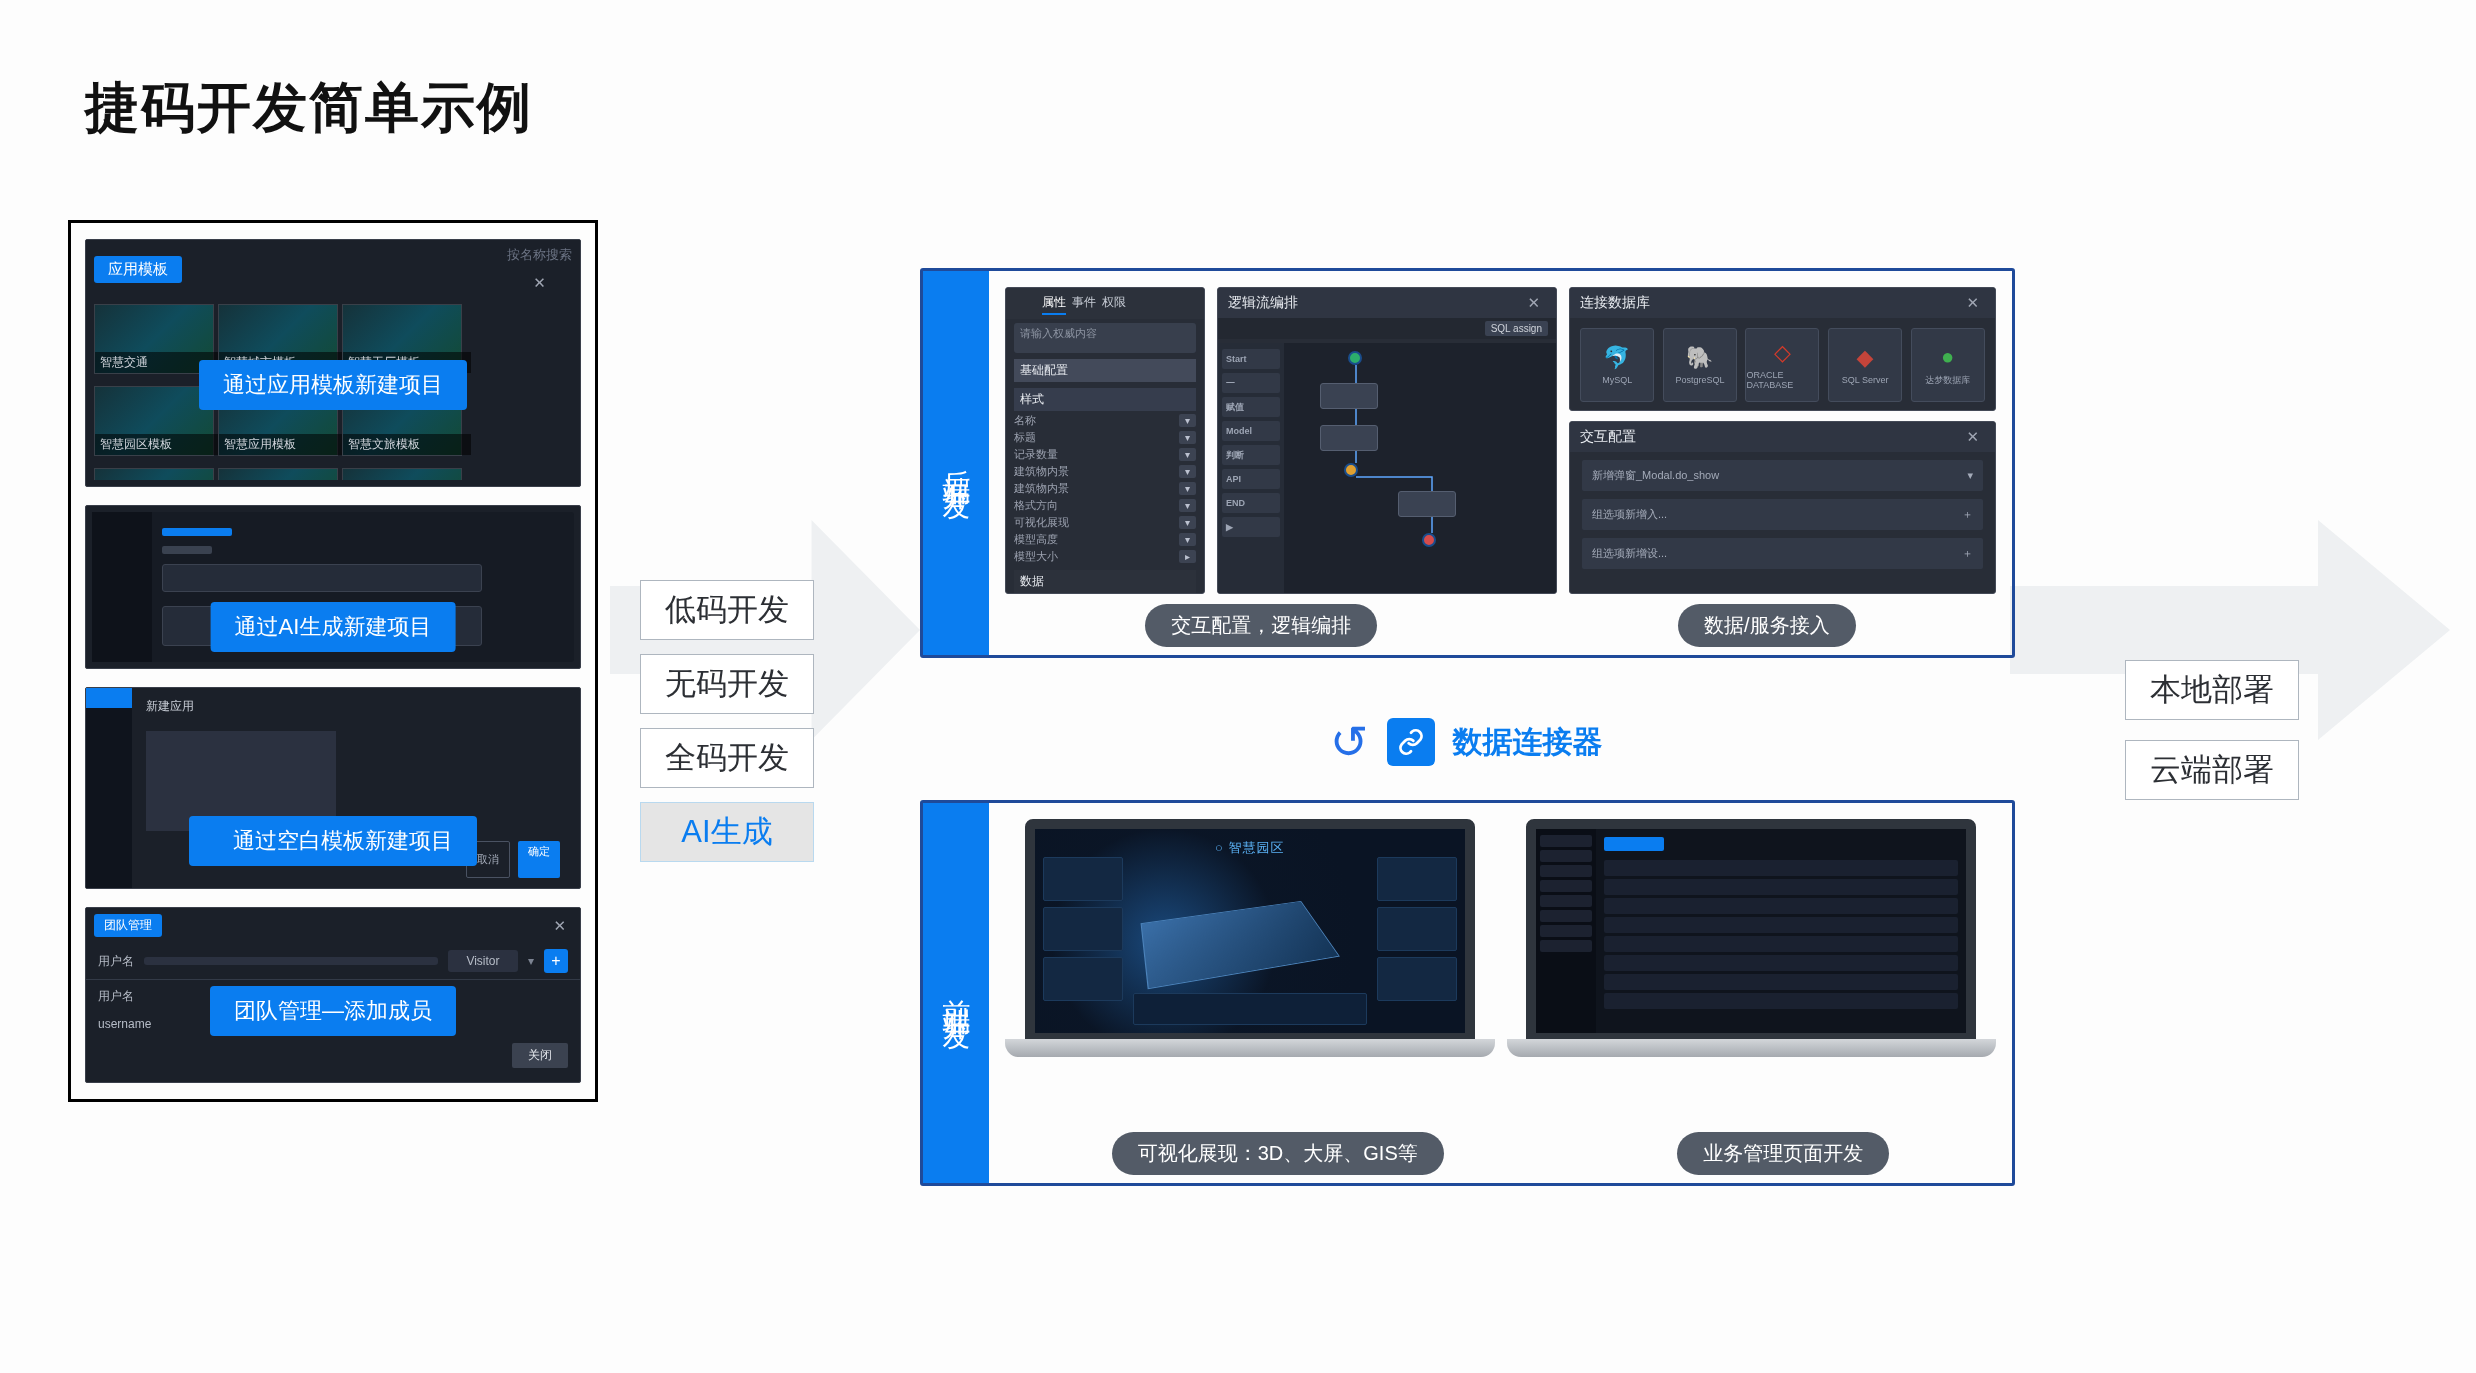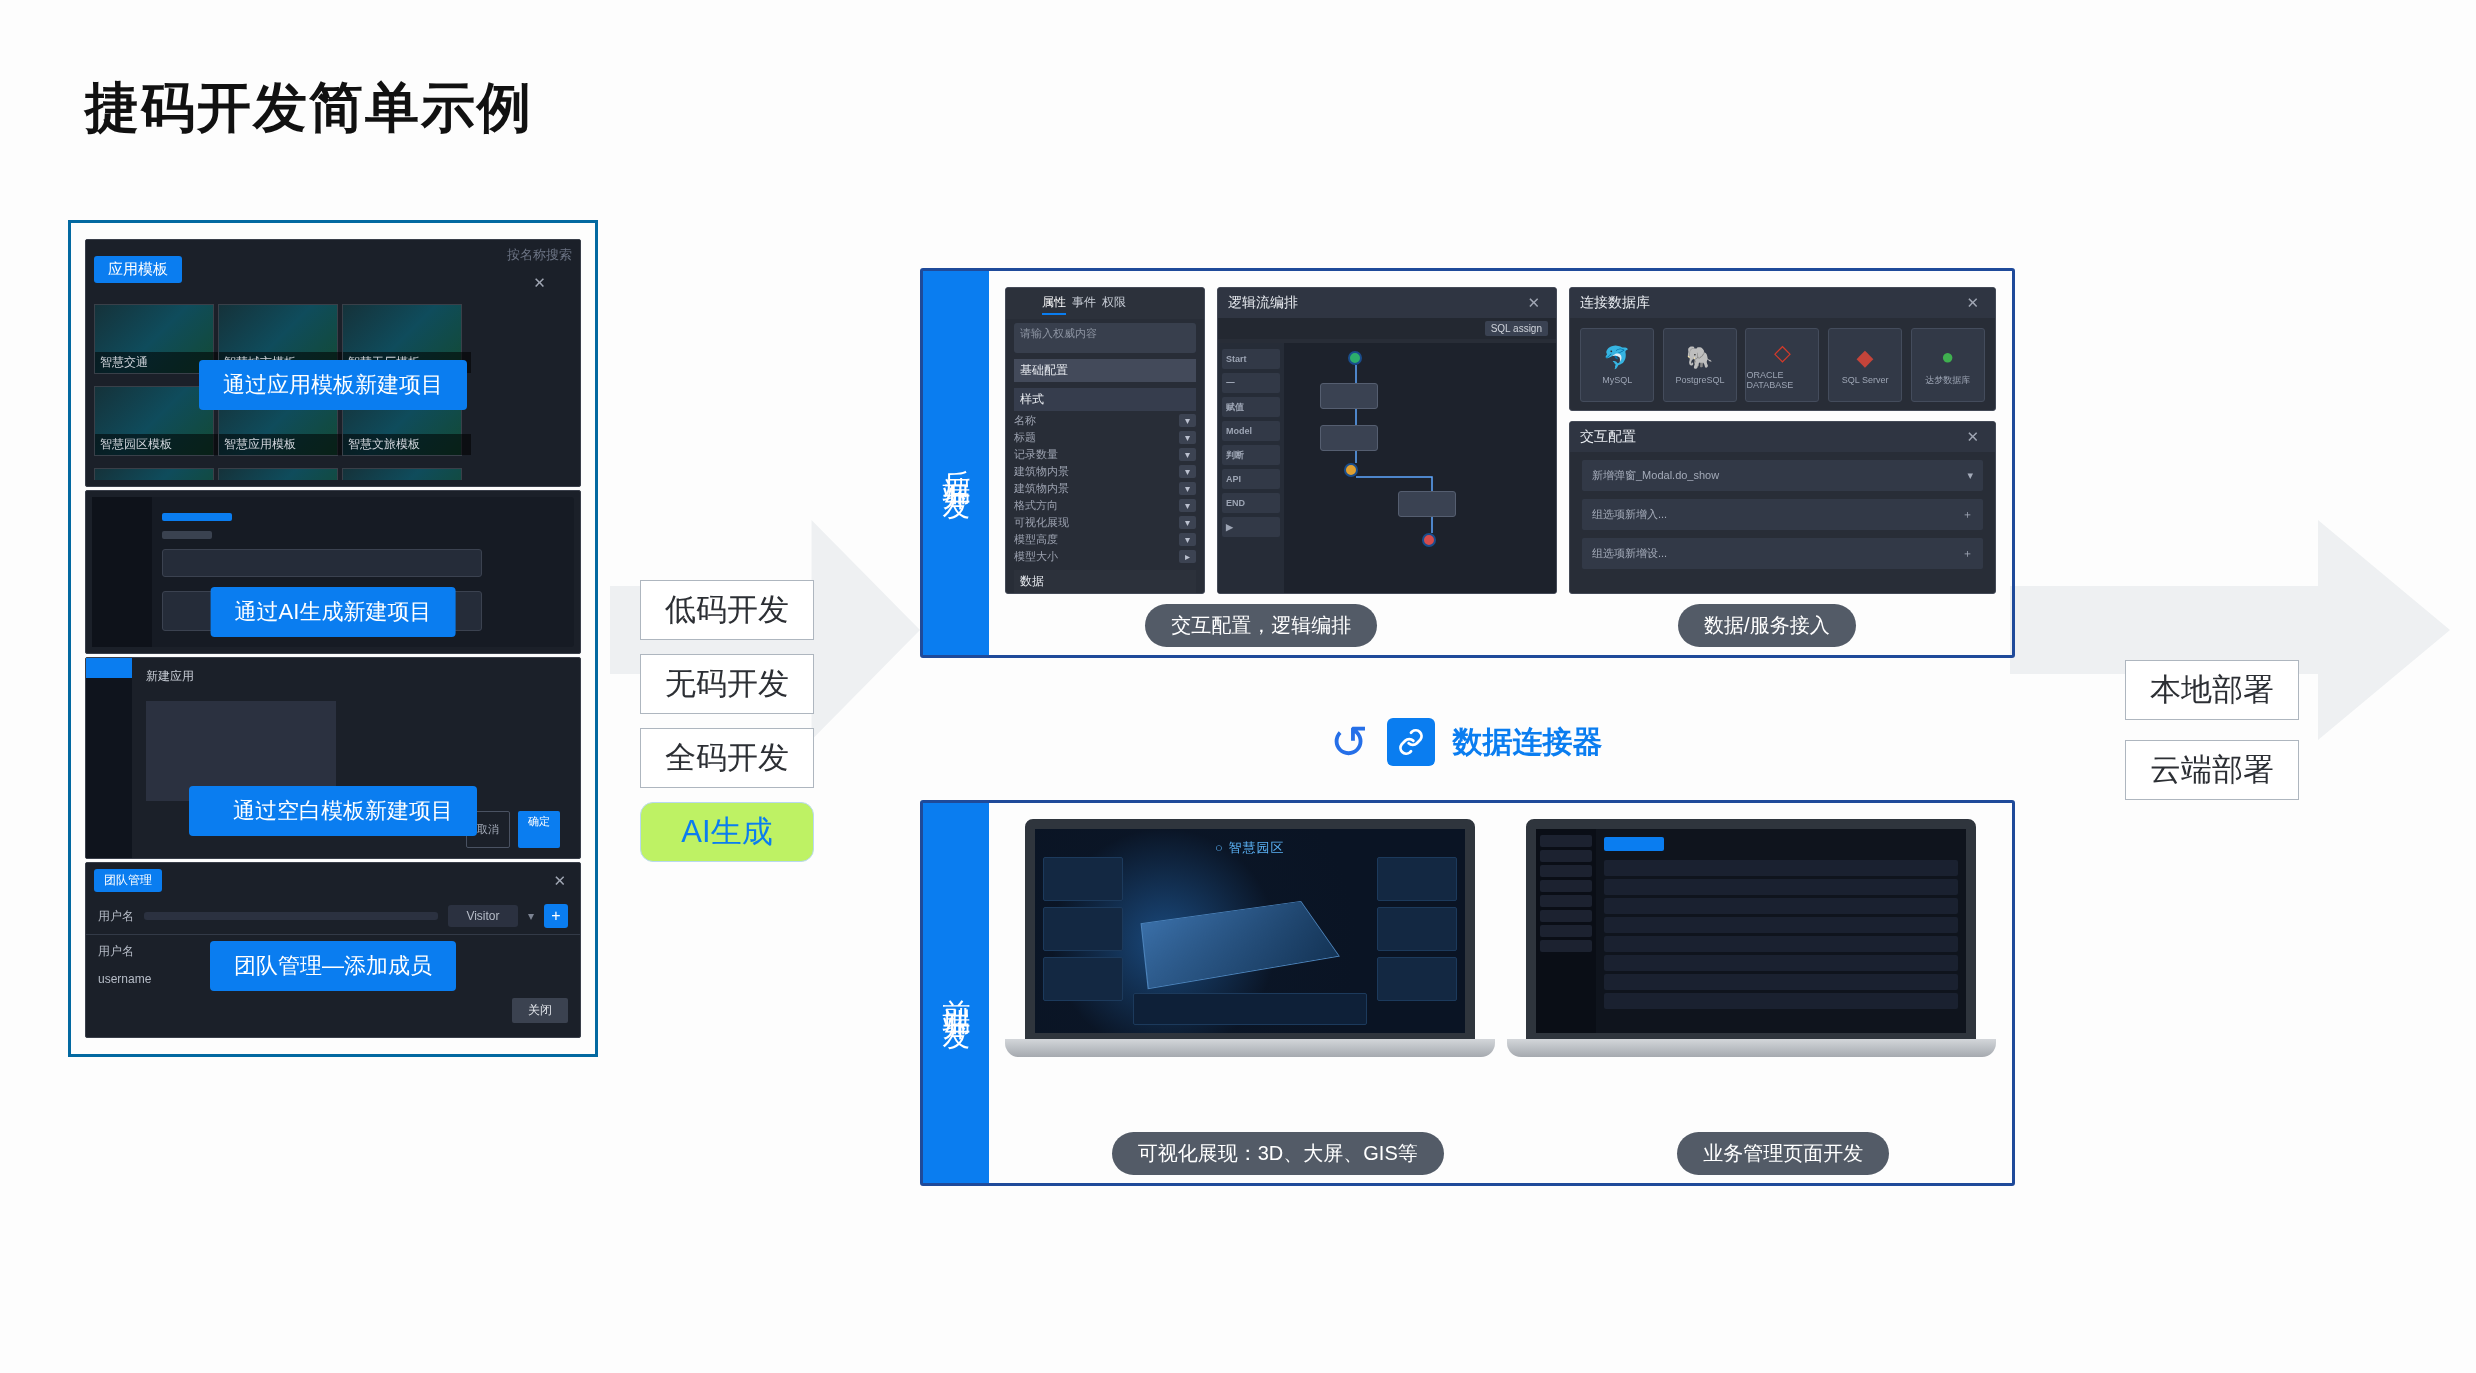--- a/index.html
+++ b/index.html
@@ -19,25 +19,25 @@
     font-weight: 800;
     color: #111;
     letter-spacing: 2px;
   }
   
   .left-col {
     position: absolute;
     top: 220px;
     left: 68px;
     width: 530px;
-    border: 3px solid #0369a1;
+    border: 3px solid #000000;
     padding: 16px 14px;
     display: flex;
     flex-direction: column;
-    gap: 3px;
+    gap: 18px;
   }
   .panel {
     background: #1b2029;
     border: 1px solid #3a3f4a;
     border-radius: 2px;
     position: relative;
     color: #e4e7ec;
     font-size: 14px;
   }
   .panel-hdr {
@@ -159,21 +159,21 @@
   }
   .opt {
     border:1px solid #aeb6bf;
     background:#fff;
     padding:8px 24px;
     font-size:31px;
     color:#2c2f34;
     text-align:center;
     min-width:160px;
   }
-  .opt.active { background:#bef264; color:#0a7df0; border-color:#b9d9ef;border-radius:13px;}
+  .opt.active { background:#e5e5e5; color:#0a7df0; border-color:#b9d9ef;}
   
   .center-block {
     position:absolute;
     border:3px solid #1f4a9a;
     border-radius:3px;
     display:flex;
   }
   .block-backend { top:268px; left:920px; width:1095px; height:390px; }
   .block-frontend { top:800px; left:920px; width:1095px; height:386px; }
   .side-tab {

